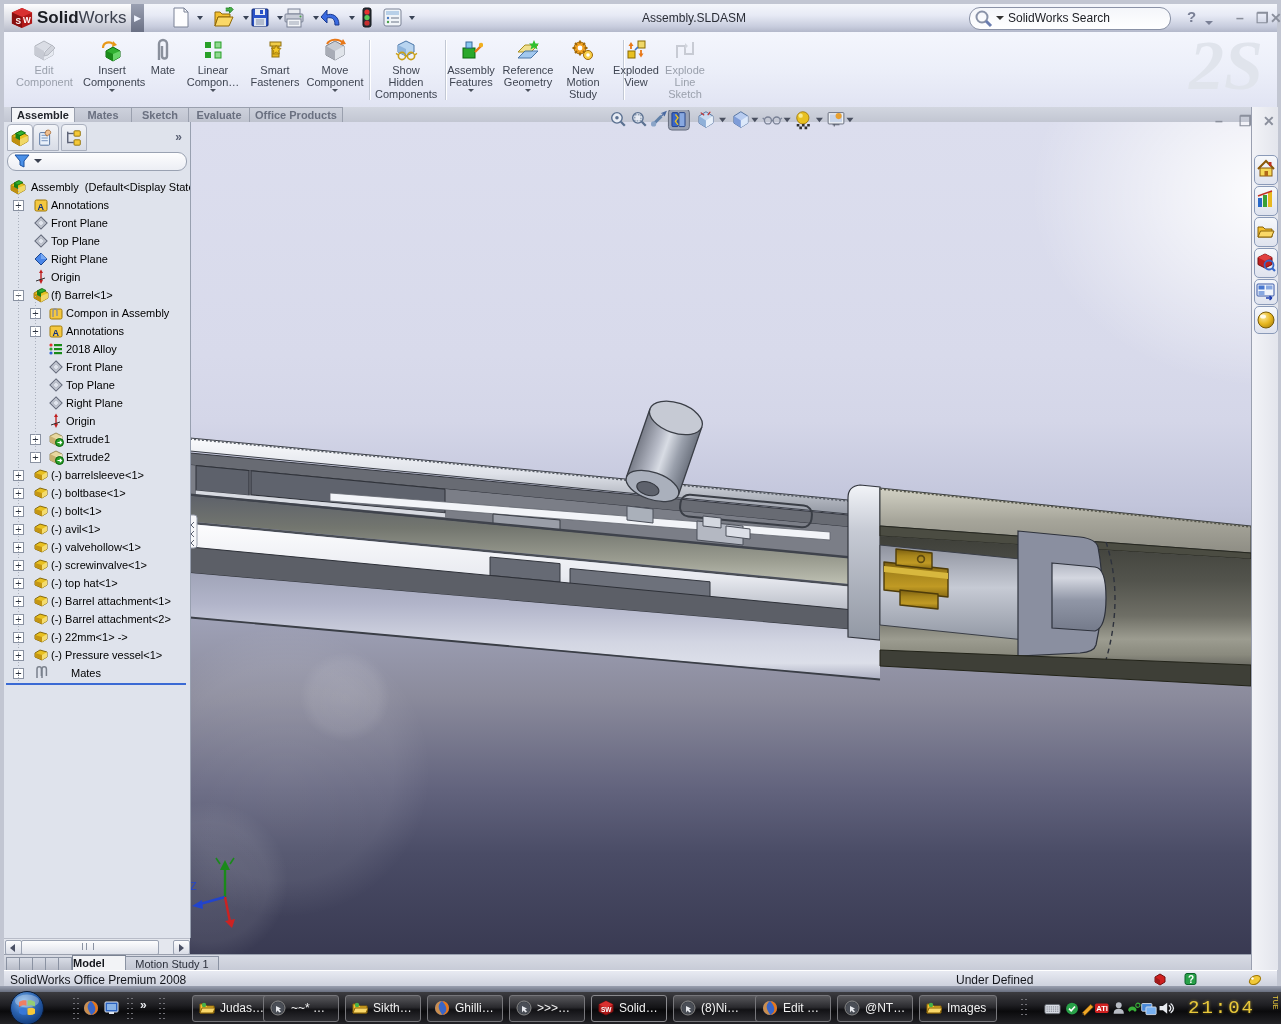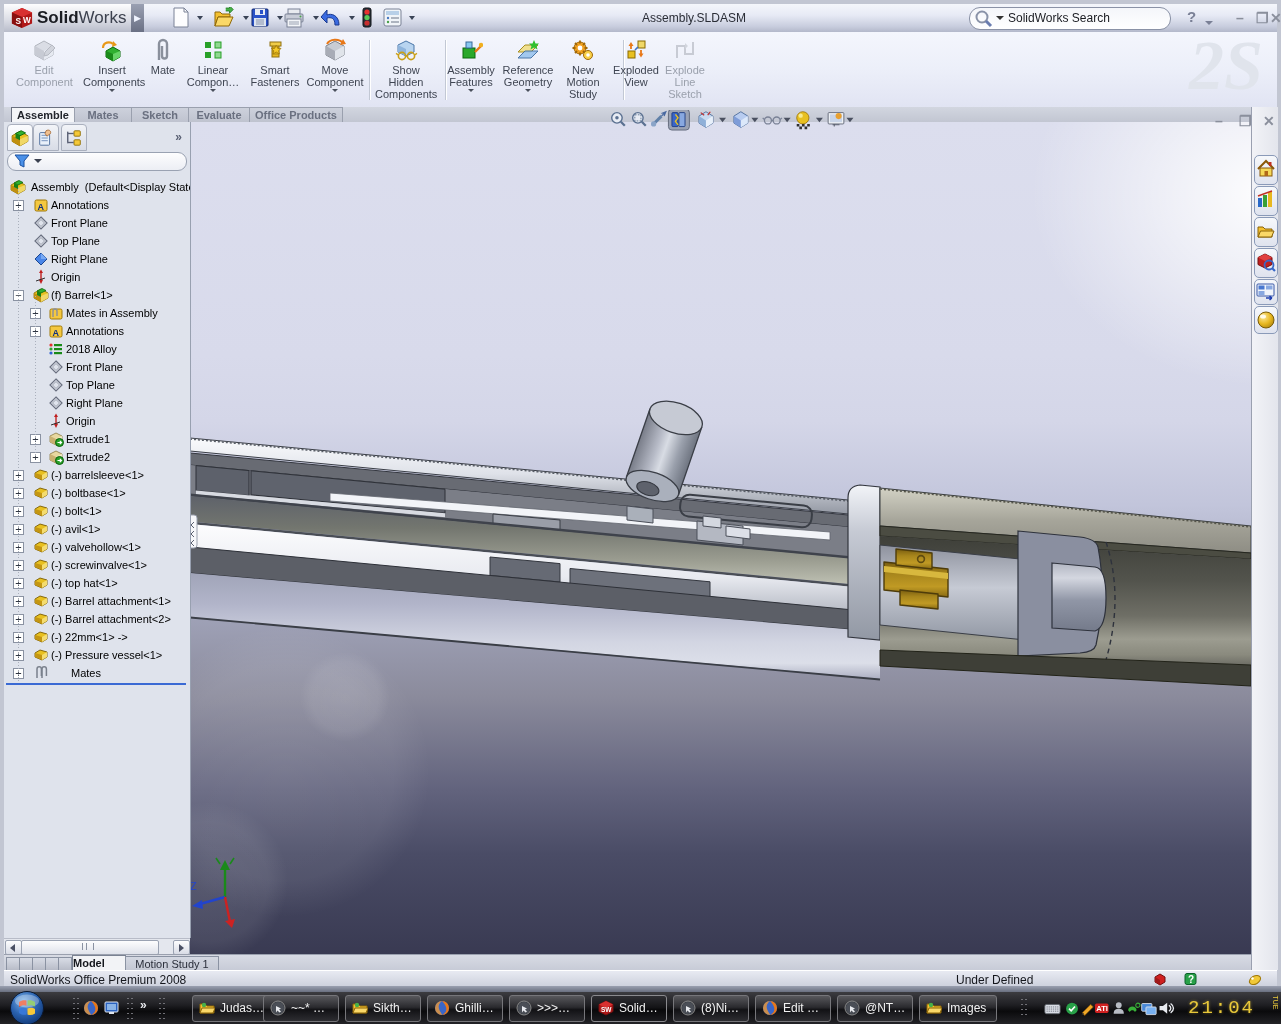--- a/index.html
+++ b/index.html
@@ -632,21 +632,21 @@
         </svg>
         <span class="lbl" style="left:47px;">(f) Barrel&lt;1&gt;</span>
       </div>
   <div class="trow" style="top:130px;">
         <span class="pm" style="left:26px;">
           <span class="pmg">+</span>
         </span>
         <svg class="tic" style="left:44px;" width="16" height="16" viewBox="0 0 16 16">
           <use href="#i-clip"></use>
         </svg>
-        <span class="lbl" style="left:62px;">Mates in Assembly</span>
+        <span class="lbl" style="left:62px;">Compon in Assembly</span>
       </div>
   <div class="trow" style="top:148px;">
         <span class="pm" style="left:26px;">
           <span class="pmg">+</span>
         </span>
         <svg class="tic" style="left:44px;" width="16" height="16" viewBox="0 0 16 16">
           <use href="#i-annot"></use>
         </svg>
         <span class="lbl" style="left:62px;">Annotations</span>
       </div>
@@ -971,21 +971,21 @@
         <use href="#tk-media"></use>
       </svg>
       <span class="tl">&gt;&gt;&gt;…</span>
     </div>
   <div class="task" style="left:591px;width:74px;background:linear-gradient(#2e2e32,#141417 45%,#08080a 55%,#1c1c20);border-color:#8a8a8e;">
       <svg class="ti" viewBox="0 0 16 16">
         <use href="#tk-sw"></use>
       </svg>
       <span class="tl">Solid…</span>
     </div>
-  <div class="task" style="left:673px;width:74px;">
+  <div class="task" style="left:673px;width:74px;padding-left:42px;">
       <svg class="ti" viewBox="0 0 16 16">
         <use href="#tk-media"></use>
       </svg>
       <span class="tl">(8)Ni…</span>
     </div>
   <div class="task" style="left:755px;width:74px;">
       <svg class="ti" viewBox="0 0 16 16">
         <use href="#tk-ff"></use>
       </svg>
       <span class="tl">Edit …</span>

